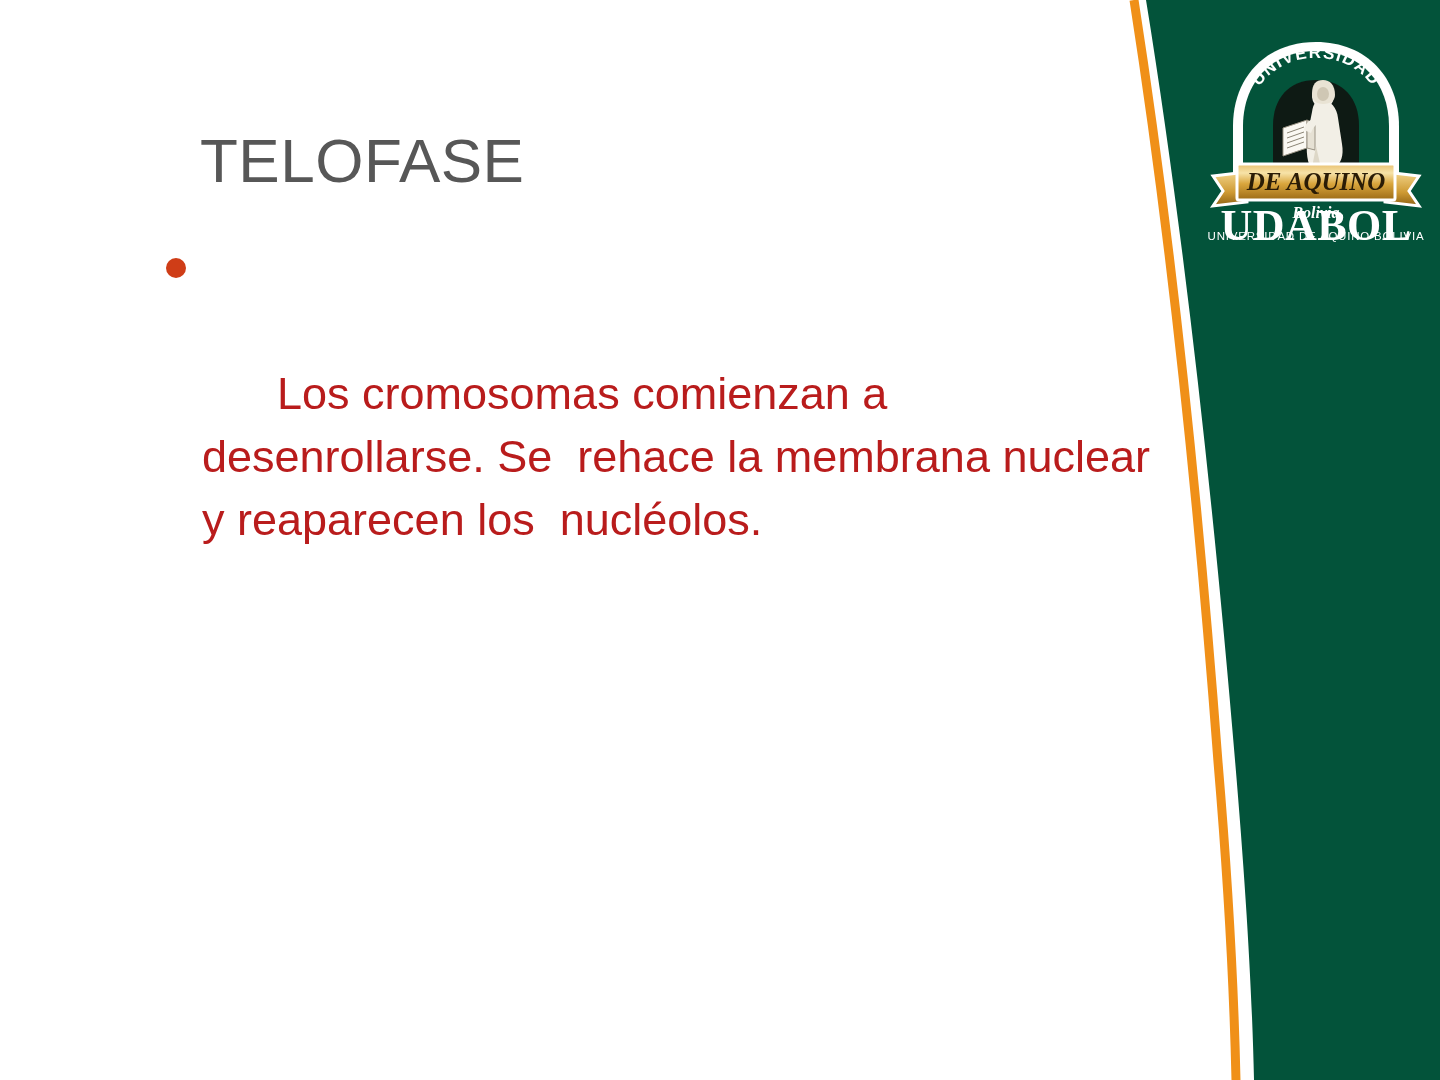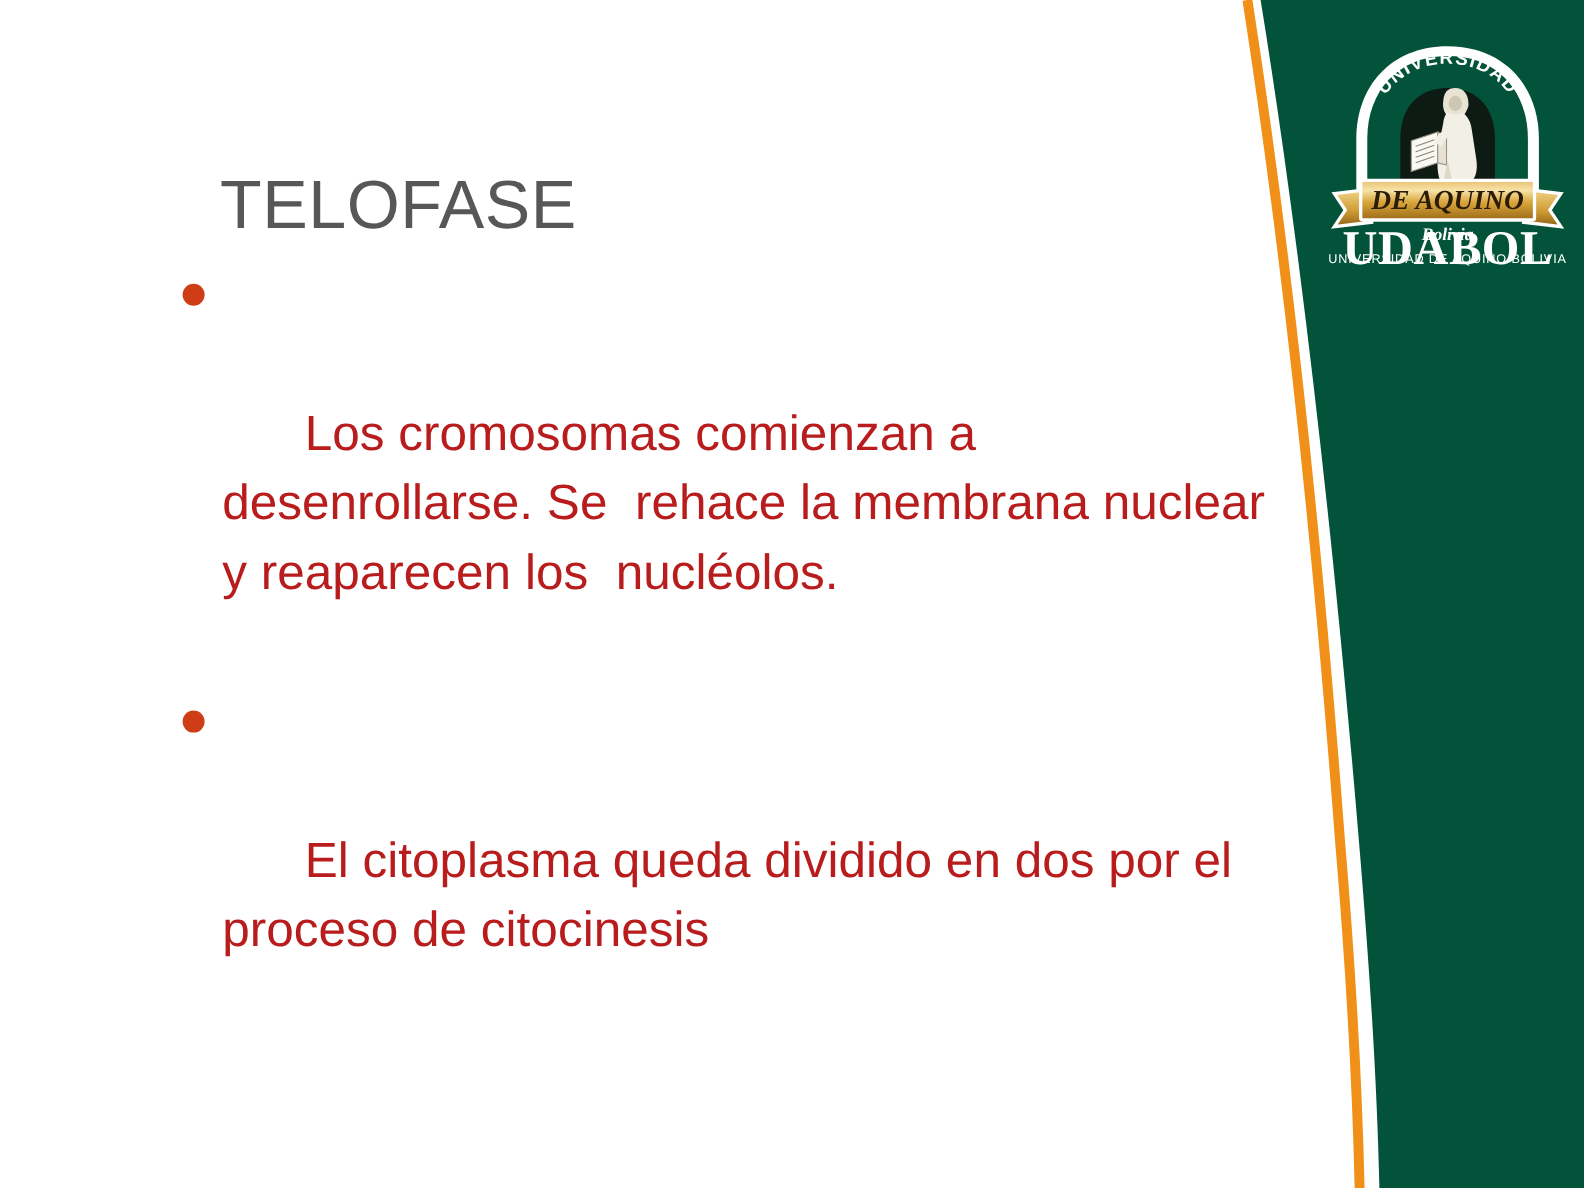--- a/index.html
+++ b/index.html
@@ -35,21 +35,20 @@
     position: absolute;
     left: 200px;
     top: 128px;
     width: 880px;
     font-size: 62px;
     line-height: 1.05;
     font-weight: 400;
     color: #575757;
     letter-spacing: 0.5px;
     white-space: nowrap;
-    margin-top: 26px;
   }
 
   
   #body {
     position: absolute;
     left: 150px;
     top: 236px;
     width: 1000px;
   }
 
@@ -204,19 +203,15 @@
                 font-size:11.5px; letter-spacing:0.8px; color:#ffffff;" class="logo-text-sub">UNIVERSIDAD DE AQUINO BOLIVIA</div>
   </div>
 
   <div id="title">TELOFASE</div>
 
   <div id="body">
     <div class="bullet-item">
       <span class="bullet-marker"></span>
       <span>Los cromosomas comienzan a desenrollarse. Se  rehace la membrana nuclear y reaparecen los  nucléolos.</span>
     </div>
-    <div class="bullet-item">
-      <span class="bullet-marker"></span>
-      <span>El citoplasma queda dividido en dos por el  proceso de citocinesis</span>
-    </div>
   </div>
 
 </div>
 
 </body></html>

